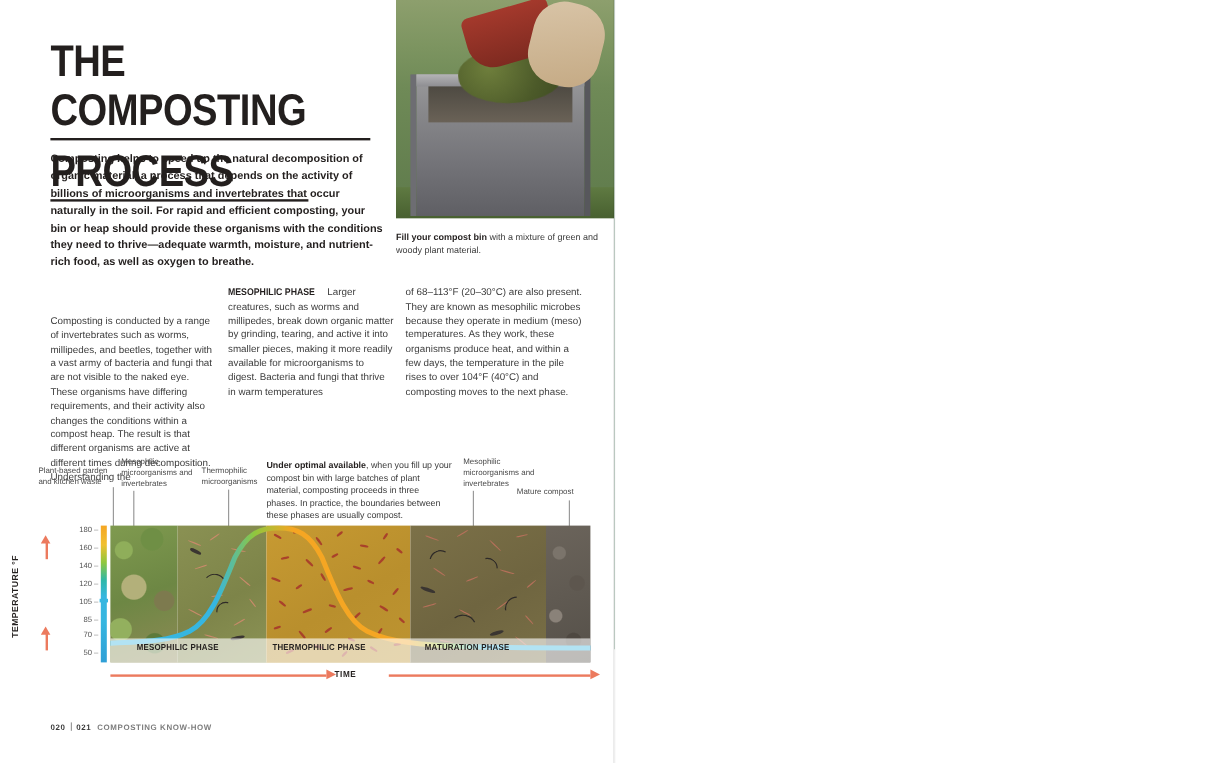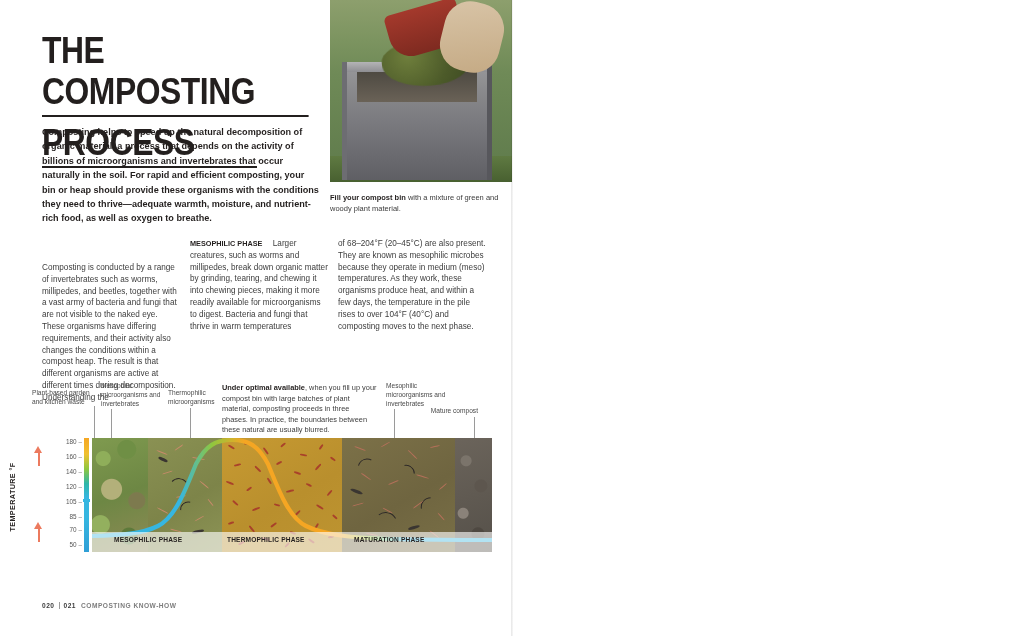--- a/index.html
+++ b/index.html
@@ -238,25 +238,25 @@
     <div class="hero-caption">
       <b>Fill your compost bin</b><span> with a mixture of green and woody plant material.</span>
     </div>
 
 
     <div class="col-text hcw-c1">
       <p>Composting is conducted by a range of invertebrates such as worms, millipedes, and beetles, together with a vast army of bacteria and fungi that are not visible to the naked eye. These organisms have differing requirements, and their activity also changes the conditions within a compost heap. The result is that different organisms are active at different times during decomposition. Understanding the</p>
     </div>
 
     <div class="col-text hcw-c2">
-      <p><span class="leadcaps">MESOPHILIC PHASE</span><span> Larger creatures, such as worms and millipedes, break down organic matter by grinding, tearing, and chewing it into chewing pieces, making it more readily available for microorganisms to digest. Bacteria and fungi that thrive in warm temperatures</span></p>
+      <p><span class="leadcaps">MESOPHILIC PHASE</span><span> Larger creatures, such as worms and millipedes, break down organic matter by grinding, tearing, and active it into smaller pieces, making it more readily available for microorganisms to digest. Bacteria and fungi that thrive in warm temperatures</span></p>
     </div>
 
     <div class="col-text hcw-c3">
-      <p>of 68–204°F (20–45°C) are also present. They are known as mesophilic microbes because they operate in medium (meso) temperatures. As they work, these organisms produce heat, and within a few days, the temperature in the pile rises to over 104°F (40°C) and composting moves to the next phase.</p>
+      <p>of 68–113°F (20–30°C) are also present. They are known as mesophilic microbes because they operate in medium (meso) temperatures. As they work, these organisms produce heat, and within a few days, the temperature in the pile rises to over 104°F (40°C) and composting moves to the next phase.</p>
     </div>
 
     <div class="callout" style="left:32px;top:388px;width:64px;">
       <span>Plant-based garden and kitchen waste</span>
       <span class="stem" style="left:62px;top:18px;height:46px;"></span>
     </div>
     <div class="callout" style="left:101px;top:381px;width:62px;">
       <span>Mesophilic microorganisms and invertebrates</span>
       <span class="stem" style="left:10px;top:28px;height:36px;"></span>
     </div>
@@ -267,21 +267,21 @@
     <div class="callout" style="left:386px;top:381px;width:60px;">
       <span>Mesophilic microorganisms and invertebrates</span>
       <span class="stem" style="left:8px;top:28px;height:36px;"></span>
     </div>
     <div class="callout" style="left:416px;top:406px;width:62px;text-align:right;">
       <span>Mature compost</span>
       <span class="stem" style="left:58px;top:11px;height:26px;"></span>
     </div>
 
     <div class="opt-cond">
-      <b>Under optimal available</b><span>, when you fill up your compost bin with large batches of plant material, composting proceeds in three phases. In practice, the boundaries between these natural are usually blurred.</span>
+      <b>Under optimal available</b><span>, when you fill up your compost bin with large batches of plant material, composting proceeds in three phases. In practice, the boundaries between these phases are usually compost.</span>
     </div>
 
     <div class="chart-wrap">
 
       <div class="axis-arrow top"></div>
       <div class="axis-stem s1"></div>
       <div class="axis-arrow bot"></div>
       <div class="axis-stem s2"></div>
 
       <div class="yaxis-title" style="top:104px;">TEMPERATURE °F</div>
@@ -405,20 +405,27 @@
         <path d="M0,98 C30,97 50,96 66,88 C84,79 94,50 104,26 C114,7 124,2 140,2
                  C156,2 166,7 176,26 C186,50 196,79 214,88 C232,97 260,100 300,101
                  C340,102 370,102 400,102" fill="none" stroke="url(#tgrad)" stroke-width="4.2" stroke-linecap="round"></path>
       </svg>
 
       <div class="phasebar"></div>
       <div class="phaselbl pl1">MESOPHILIC PHASE</div>
       <div class="phaselbl pl2">THERMOPHILIC PHASE</div>
       <div class="phaselbl pl3">MATURATION PHASE</div>
 
+      <div class="timerow">
+        <span class="timeline-l"></span>
+        <span class="thead-l"></span>
+        <span class="timelbl">TIME</span>
+        <span class="timeline-r"></span>
+        <span class="thead-r"></span>
+      </div>
     </div>
 
     <div class="footer">
       <span class="num">020</span><span class="bar"></span><span class="num">021</span><span class="sect">COMPOSTING KNOW-HOW</span>
     </div>
   </div>
 
   <div class="gutter"></div>
 
   <div class="page page-right">

